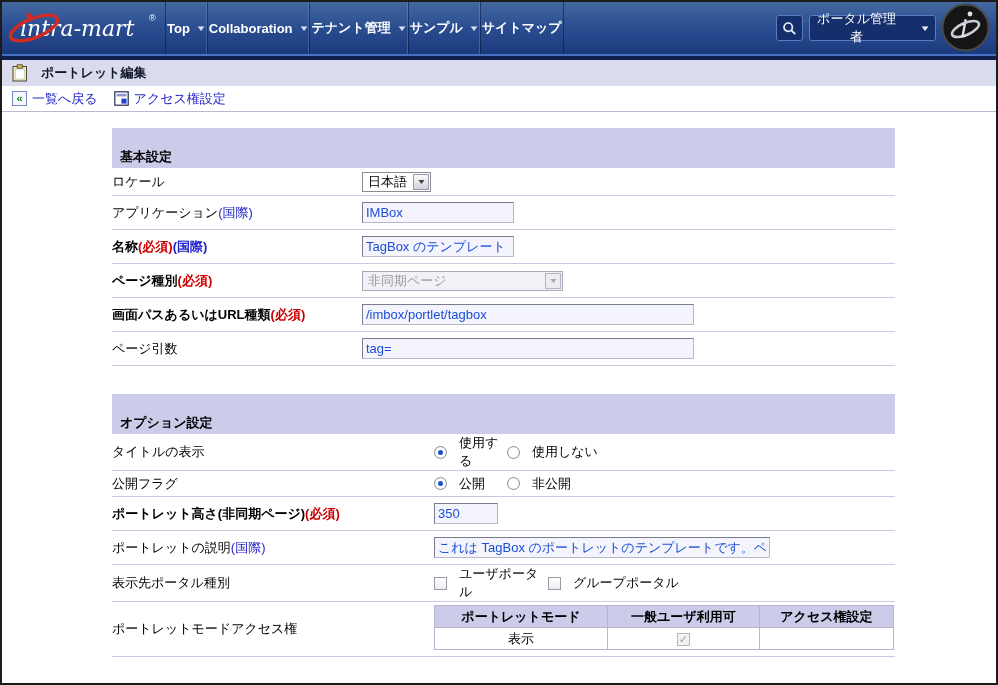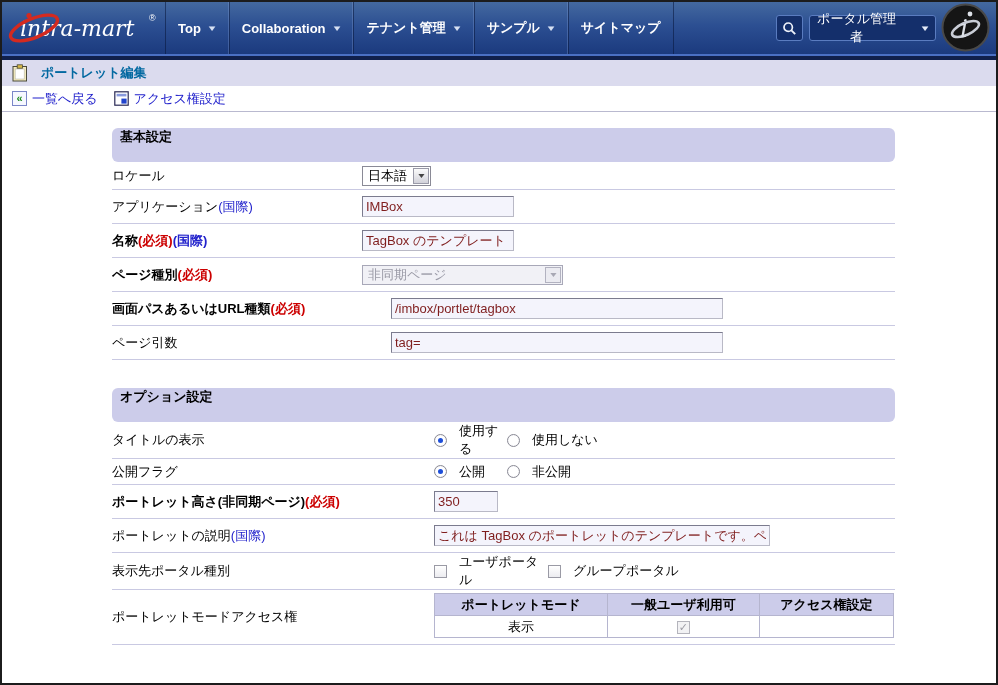--- a/index.html
+++ b/index.html
@@ -4,64 +4,64 @@
 <style>
   html,body{margin:0;padding:0;background:#fff;}
   .page{width:998px;height:685px;border:2px solid #1c1c1c;box-sizing:border-box;background:#fff;
         font-family:"Liberation Sans",sans-serif;position:relative;overflow:hidden;}
 
   
   .navbar{height:52px;background:linear-gradient(#44699f 0%,#2c4f92 45%,#1b3a7e 100%);
           display:flex;align-items:stretch;position:relative;}
   .brand{width:163px;display:flex;align-items:center;justify-content:center;cursor:pointer;}
   .menu{display:flex;}
-  .menu-item{padding:0 12px;color:#fff;font-weight:bold;font-size:13px;display:flex;align-items:center;gap:7px;
+  .menu-item{padding:0 1px;color:#fff;font-weight:bold;font-size:13px;display:flex;align-items:center;gap:7px;
              border-left:1px solid rgba(8,22,58,.55);border-right:1px solid rgba(140,168,220,.30);cursor:pointer;}
   .menu-item:last-child{border-right:1px solid rgba(8,22,58,.55);}
   .mi-arrow{font-size:8px;color:#d6e0f2;transform:scaleX(1.4);}
   .nav-right{margin-left:auto;display:flex;align-items:center;gap:6px;padding-right:60px;}
   .sq-btn{width:27px;height:26px;background:#142f6b;border:1px solid #5a7cc0;border-radius:3px;
           display:flex;align-items:center;justify-content:center;cursor:pointer;padding:0;}
   .user-dd{width:127px;height:26px;background:#142f6b;border:1px solid #5a7cc0;border-radius:3px;color:#fff;
            font-size:13px;display:flex;align-items:center;justify-content:center;gap:24px;cursor:pointer;
            font-family:"Liberation Sans",sans-serif;}
   .user-dd .mi-arrow{color:#e6ecf8;}
   .corner-logo{position:absolute;right:6px;top:1px;width:49px;height:49px;z-index:6;cursor:pointer;}
   .nav-edge-light{height:2px;background:#4a70c4;}
   .nav-edge-dark{height:4px;background:#10204c;}
 
   
   .titlebar{height:26px;background:#dbdbee;display:flex;align-items:center;padding-left:10px;gap:13px;}
-  .page-title{font-weight:bold;font-size:13px;color:#0369a1;}
+  .page-title{font-weight:bold;font-size:13px;color:#0f172a;}
   .linksbar{height:25px;display:flex;align-items:center;gap:16px;padding-left:10px;border-bottom:1px solid #b9b9cf;background:#fff;}
   .linkitem{display:flex;align-items:center;gap:5px;color:#2222cc;font-size:13px;text-decoration:none;cursor:pointer;}
   .back-icon{width:13px;height:13px;border:1px solid #7a86c8;background:#f6f8ff;color:#1f8a1f;font-weight:bold;
              font-size:11px;line-height:12px;text-align:center;display:inline-block;}
 
   
   .content{margin-left:110px;width:783px;}
-  .section-header{background:#ccccea;font-weight:bold;font-size:13px;color:#000;padding:0 8px;box-sizing:border-box;height:34px;border-radius:6px;}
+  .section-header{background:#ccccea;font-weight:bold;font-size:13px;color:#000;padding:20px 8px;box-sizing:border-box;height:22px;}
   .sh1{margin-top:16px;}
   .sh2{margin-top:28px;}
   .frow{display:flex;align-items:center;border-bottom:1px solid #c9c9e2;}
   .row-sm{min-height:25px;}
   .row-md{min-height:27px;}
   .row-lg{min-height:33px;}
   .row-table{min-height:52px;}
   .flabel{width:250px;font-size:13px;color:#000;flex-shrink:0;}
   .s2 .flabel{width:322px;}
   .flabel.bold span{font-weight:bold;}
   .req{color:#cc0000;}
   .intl{color:#2222cc;}
   .fvalue{display:flex;align-items:center;font-size:13px;}
 
   .ti{height:17px;border:1px solid;border-color:#7b7b8e #b9b9c6 #b9b9c6 #7b7b8e;background:#f4f4fc;font-size:13px;
-      padding:1px 3px;color:#7f1d1d;font-family:"Liberation Sans",sans-serif;}
+      padding:1px 3px;color:#1d4ed8;font-family:"Liberation Sans",sans-serif;}
   .w150{width:144px;}
-  .w330{width:324px;margin-left:29px;}
+  .w330{width:324px;}
   .w60{width:56px;}
   .w335{width:328px;}
 
   .select{display:inline-flex;align-items:center;border:1px solid #8a8a96;background:#fff;height:20px;box-sizing:border-box;cursor:pointer;}
   .sel-text{padding:0 5px;font-size:13px;white-space:nowrap;}
   .sel-btn{width:16px;height:16px;margin:1px;background:linear-gradient(#fbfbfb,#d2d2da);border:1px solid #9a9aa8;
            box-sizing:border-box;font-size:7px;display:flex;align-items:center;justify-content:center;color:#444;}
   .sel-btn span{transform:scaleX(1.5);}
   .select.w200{width:201px;justify-content:space-between;}
   .select.disabled{background:#f1f1f6;border-color:#a8a8b8;cursor:default;}

